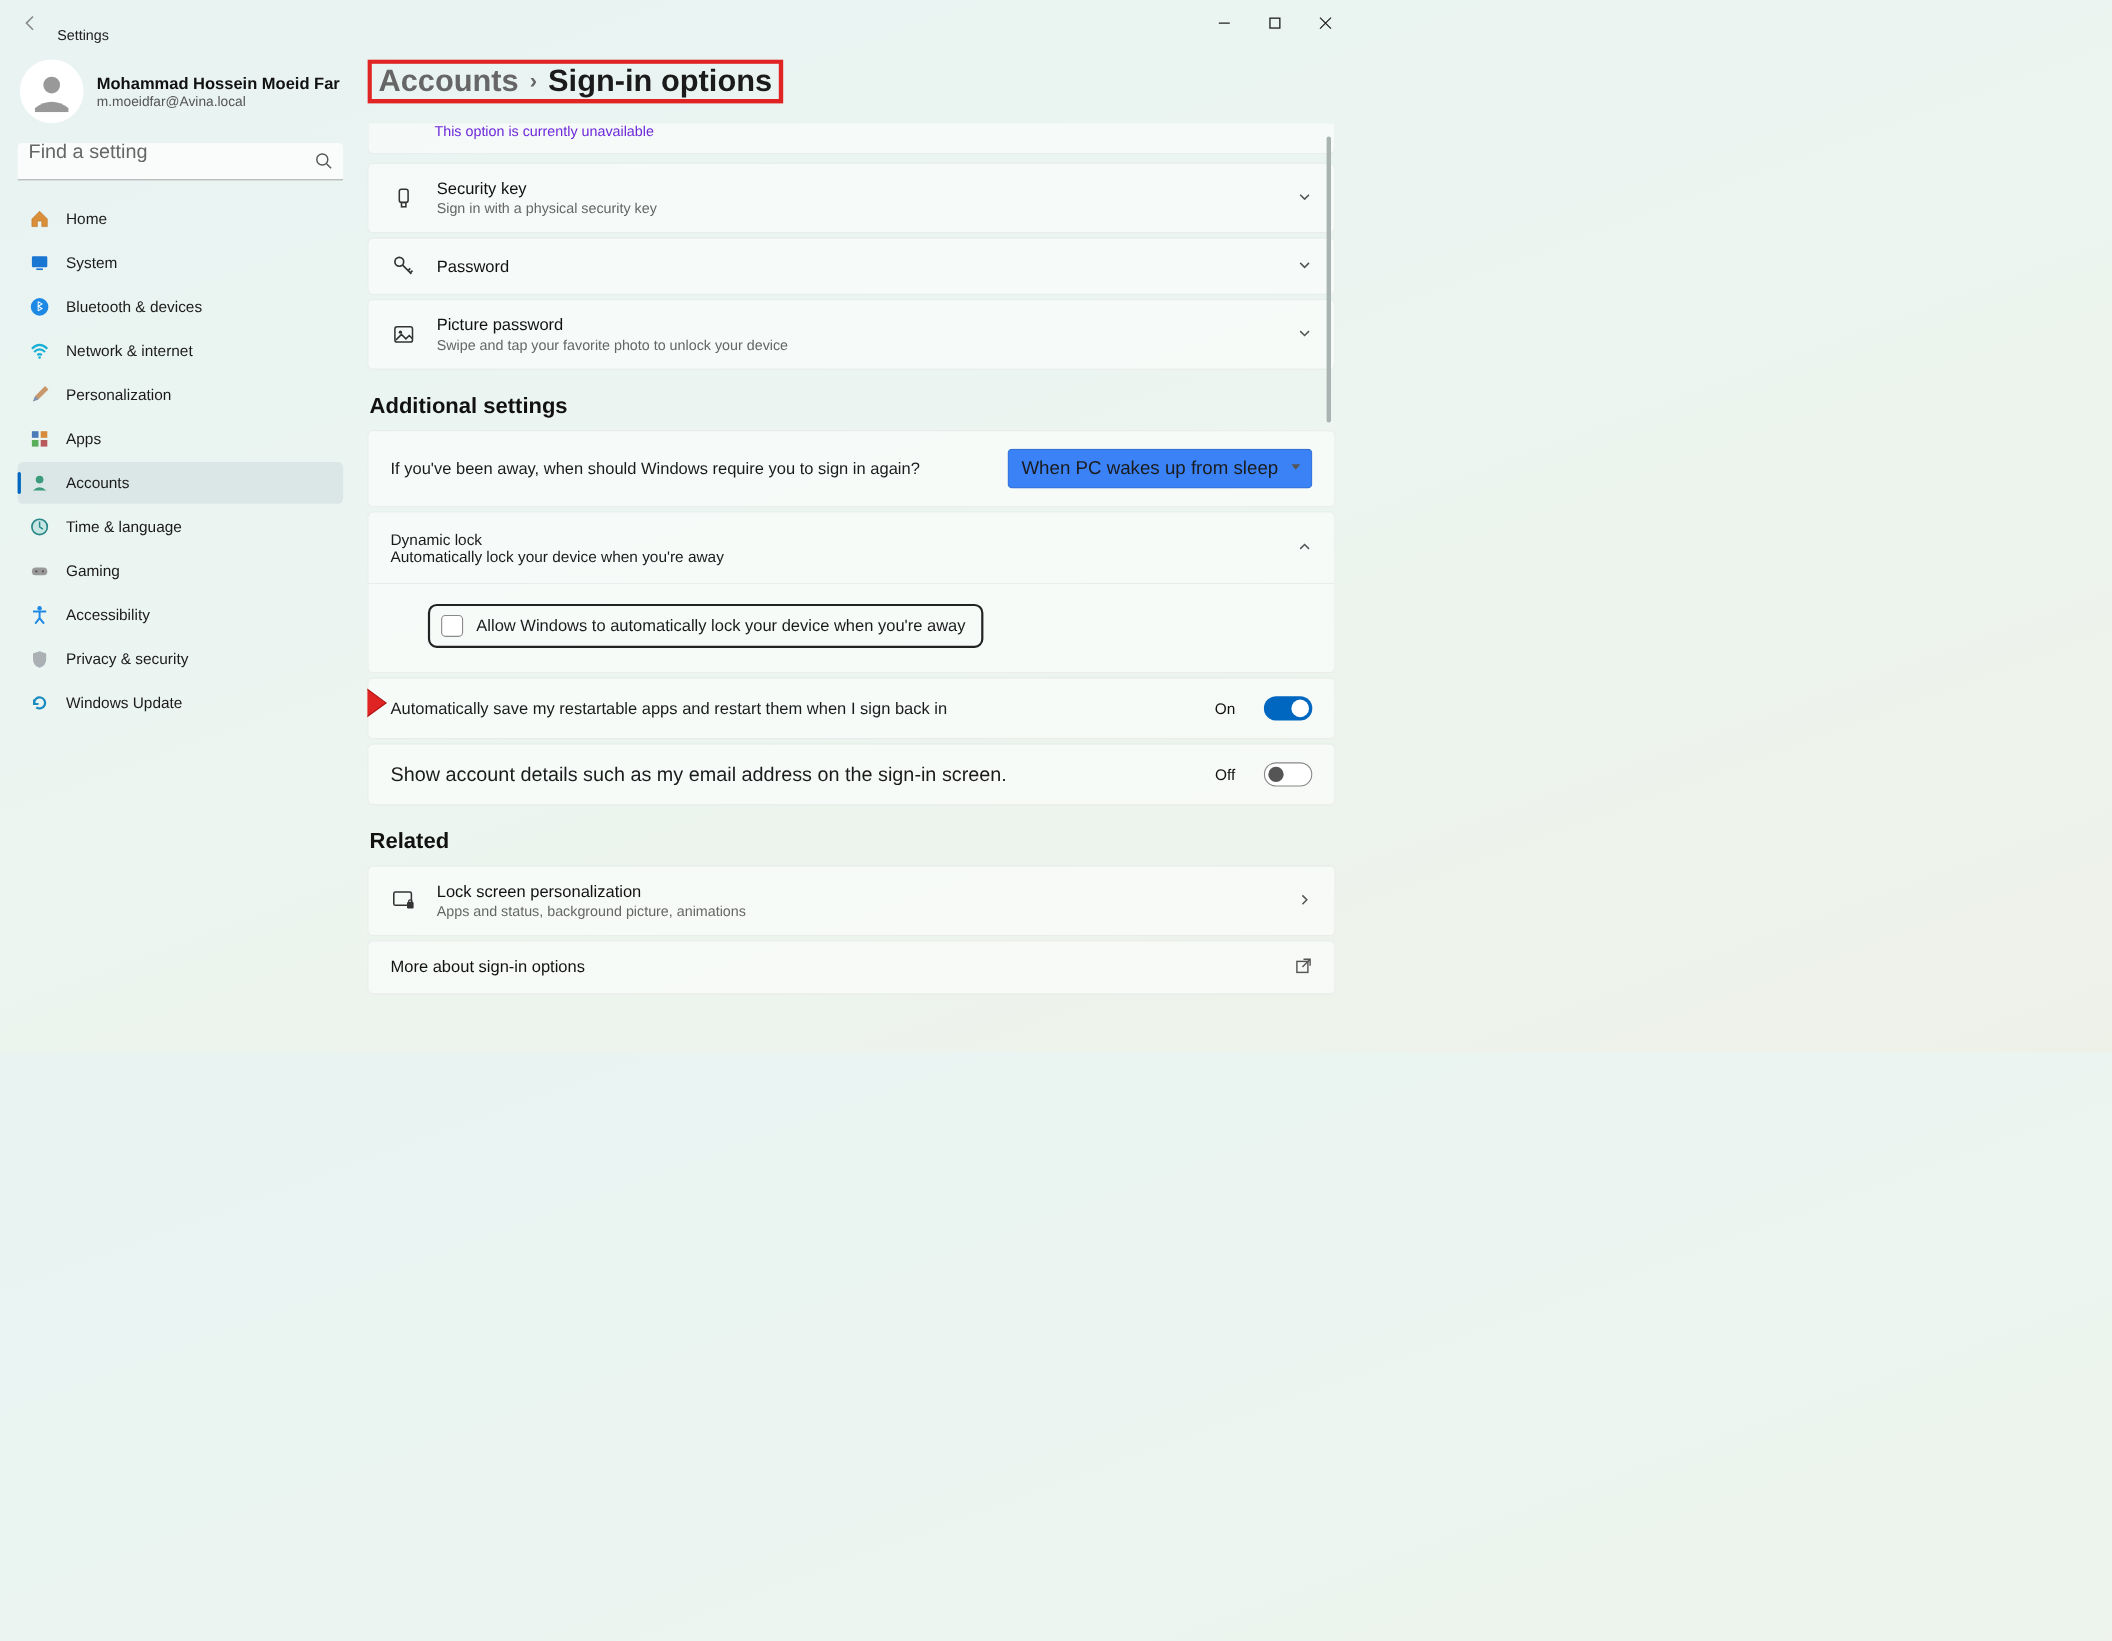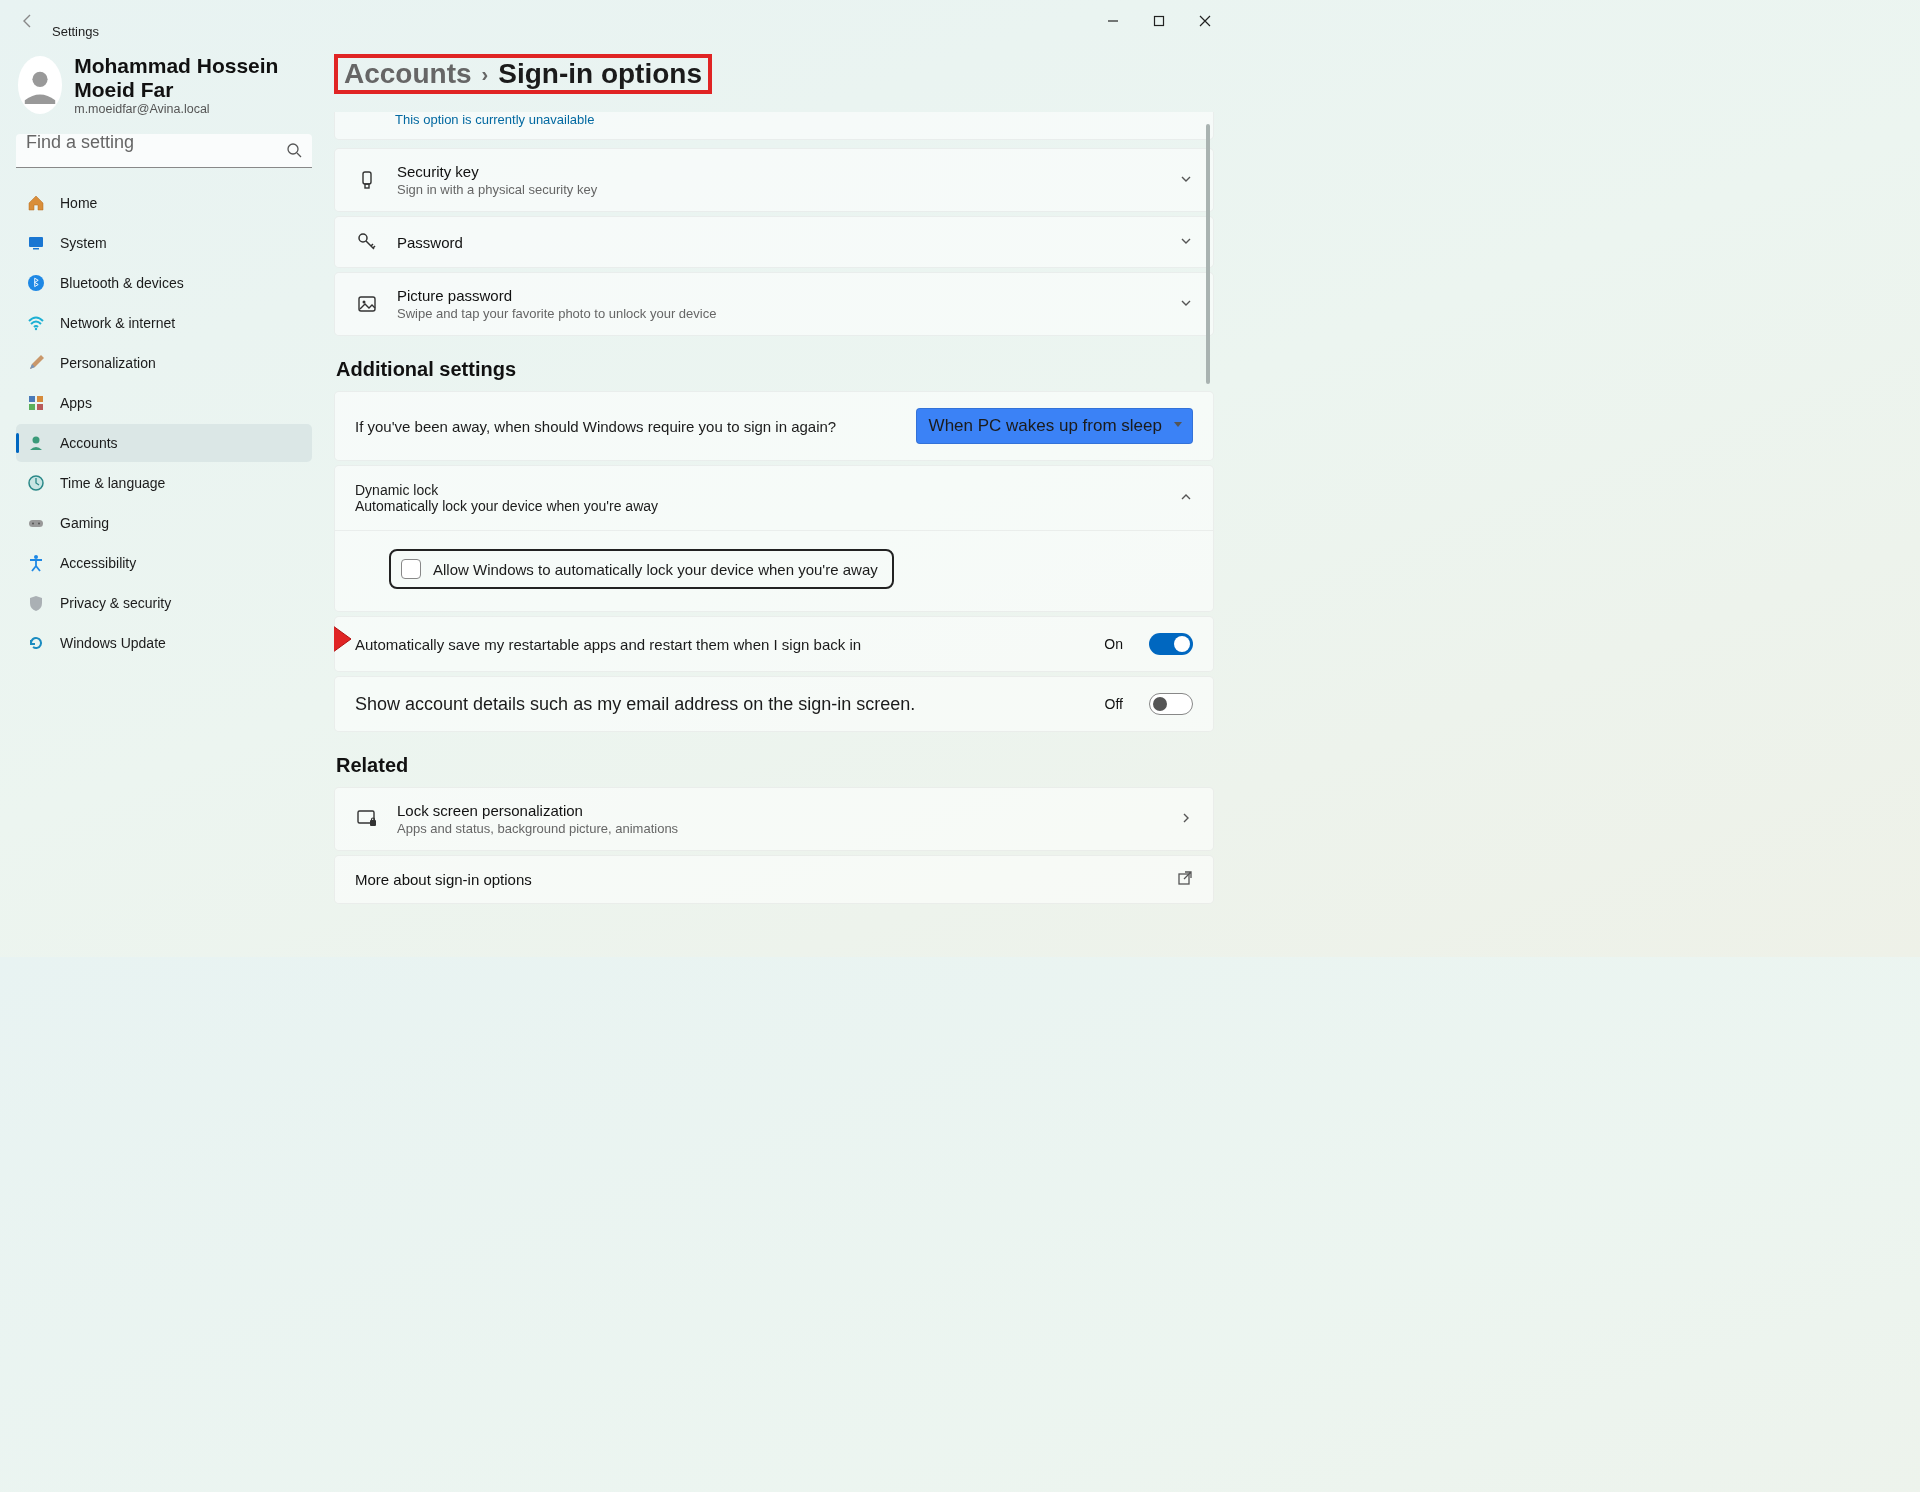--- a/index.html
+++ b/index.html
@@ -15,21 +15,21 @@
 }
 .titlebar { display:flex; align-items:center; height:42px; padding:0 4px; }
 .back-btn { width:32px; height:32px; display:flex; align-items:center; justify-content:center; margin-left:8px; color:#777; cursor:pointer;}
 .title { margin-left:8px; font-size:13px; color:#222;margin-top:21px;}
 .win-controls { margin-left:auto; display:flex; }
 .win-btn { width:46px; height:32px; display:flex; align-items:center; justify-content:center; color:#222; }
 .sidebar { position:absolute; top:48px; left:16px; width:296px; }
 .user-row { display:flex; align-items:center; gap:12px; padding:6px 2px; }
 .avatar { width:58px; height:58px; border-radius:50%; background:#fff; display:flex; align-items:center; justify-content:center; }
 .avatar svg { width:38px; height:38px; }
-.user-name { font-size:21px; font-weight:600; color:#111; }
+.user-name { font-size:15px; font-weight:600; color:#111; }
 .user-email { font-size:12.5px; color:#555; }
 .search-wrap { margin-top:12px; position:relative; width:296px;}
 .search-input { width:100%; height:34px; padding:0 34px 16px 10px; border:0; border-bottom:1.5px solid #888; border-radius:4px 4px 0 0; background:rgba(255,255,255,0.75); font-size:18px; color:#333; }
 .search-input::placeholder{color:#666;}
 .search-icon { position:absolute; right:10px; top:8px; color:#555; }
 .nav { margin-top:16px; display:flex; flex-direction:column; gap:2px; }
 .nav-item { display:flex; align-items:center; gap:14px; height:38px; padding:0 10px; border-radius:5px; cursor:pointer; position:relative;}
 .nav-item.selected { background:#dbe7e6; }
 .nav-item.selected::before { content:""; position:absolute; left:0; top:9px; width:3px; height:20px; background:#0067c0; border-radius:2px; }
 .nav-icon { width:20px; height:20px; display:flex; align-items:center; justify-content:center; }
@@ -40,21 +40,21 @@
 .bc-sep { color:#666; font-size:20px;}
 .bc-current { color:#1b1b1b; }
 .bc-highlight{ border:4px solid #e02424; padding:0 6px;}
 .cards { margin-top:18px; display:flex; flex-direction:column; gap:4px;}
 .card { background:rgba(255,255,255,0.55); border:1px solid rgba(0,0,0,0.05); border-radius:5px; display:flex; align-items:center; padding:14px 20px; gap:18px; cursor:pointer;}
 .card .icon{ width:24px; display:flex; justify-content:center; color:#333;}
 .card .texts{ flex:1; }
 .card .c-title{ font-size:15px; color:#111; }
 .card .c-sub{ font-size:13px; color:#666; margin-top:2px; }
 .card .chev{ color:#555; }
-.clipped-top{ background:rgba(255,255,255,0.55); border:1px solid rgba(0,0,0,0.05); border-radius:0 0 5px 5px; border-top:0; padding:0 20px 12px 60px; font-size:13px; color:#0369a1; margin-bottom:4px;}
+.clipped-top{ background:rgba(255,255,255,0.55); border:1px solid rgba(0,0,0,0.05); border-radius:0 0 5px 5px; border-top:0; padding:0 20px 12px 60px; font-size:13px; color:#6d28d9; margin-bottom:4px;}
 .section-hdr{ font-size:20px; font-weight:600; margin:22px 0 10px 2px; color:#111;}
 .row-card{ background:rgba(255,255,255,0.55); border:1px solid rgba(0,0,0,0.05); border-radius:5px; padding:16px 20px; display:flex; align-items:center; gap:16px;}
 .row-card + .row-card{ margin-top:4px;}
 .select-box{ background:#3b82f6; border:1px solid rgba(0,0,0,0.12); border-radius:4px; padding:7px 30px 7px 12px; font-size:17px; position:relative;}
 .select-box::after{ content:""; position:absolute; right:10px; top:13px; border-left:4px solid transparent; border-right:4px solid transparent; border-top:5px solid #555;}
 .dyn-body{ background:rgba(255,255,255,0.55); border:1px solid rgba(0,0,0,0.05); border-top:0; border-radius:0 0 5px 5px; padding:18px 20px 22px 54px;}
 .checkbox-pill{ display:inline-flex; align-items:center; gap:12px; padding:8px 14px 8px 10px; border:2px solid #222; border-radius:8px;}
 .cb{ width:20px; height:20px; border:1.5px solid #888; border-radius:4px; background:#fff;}
 .toggle{ width:44px; height:22px; border-radius:11px; position:relative;}
 .toggle.on{ background:#0067c0;}

